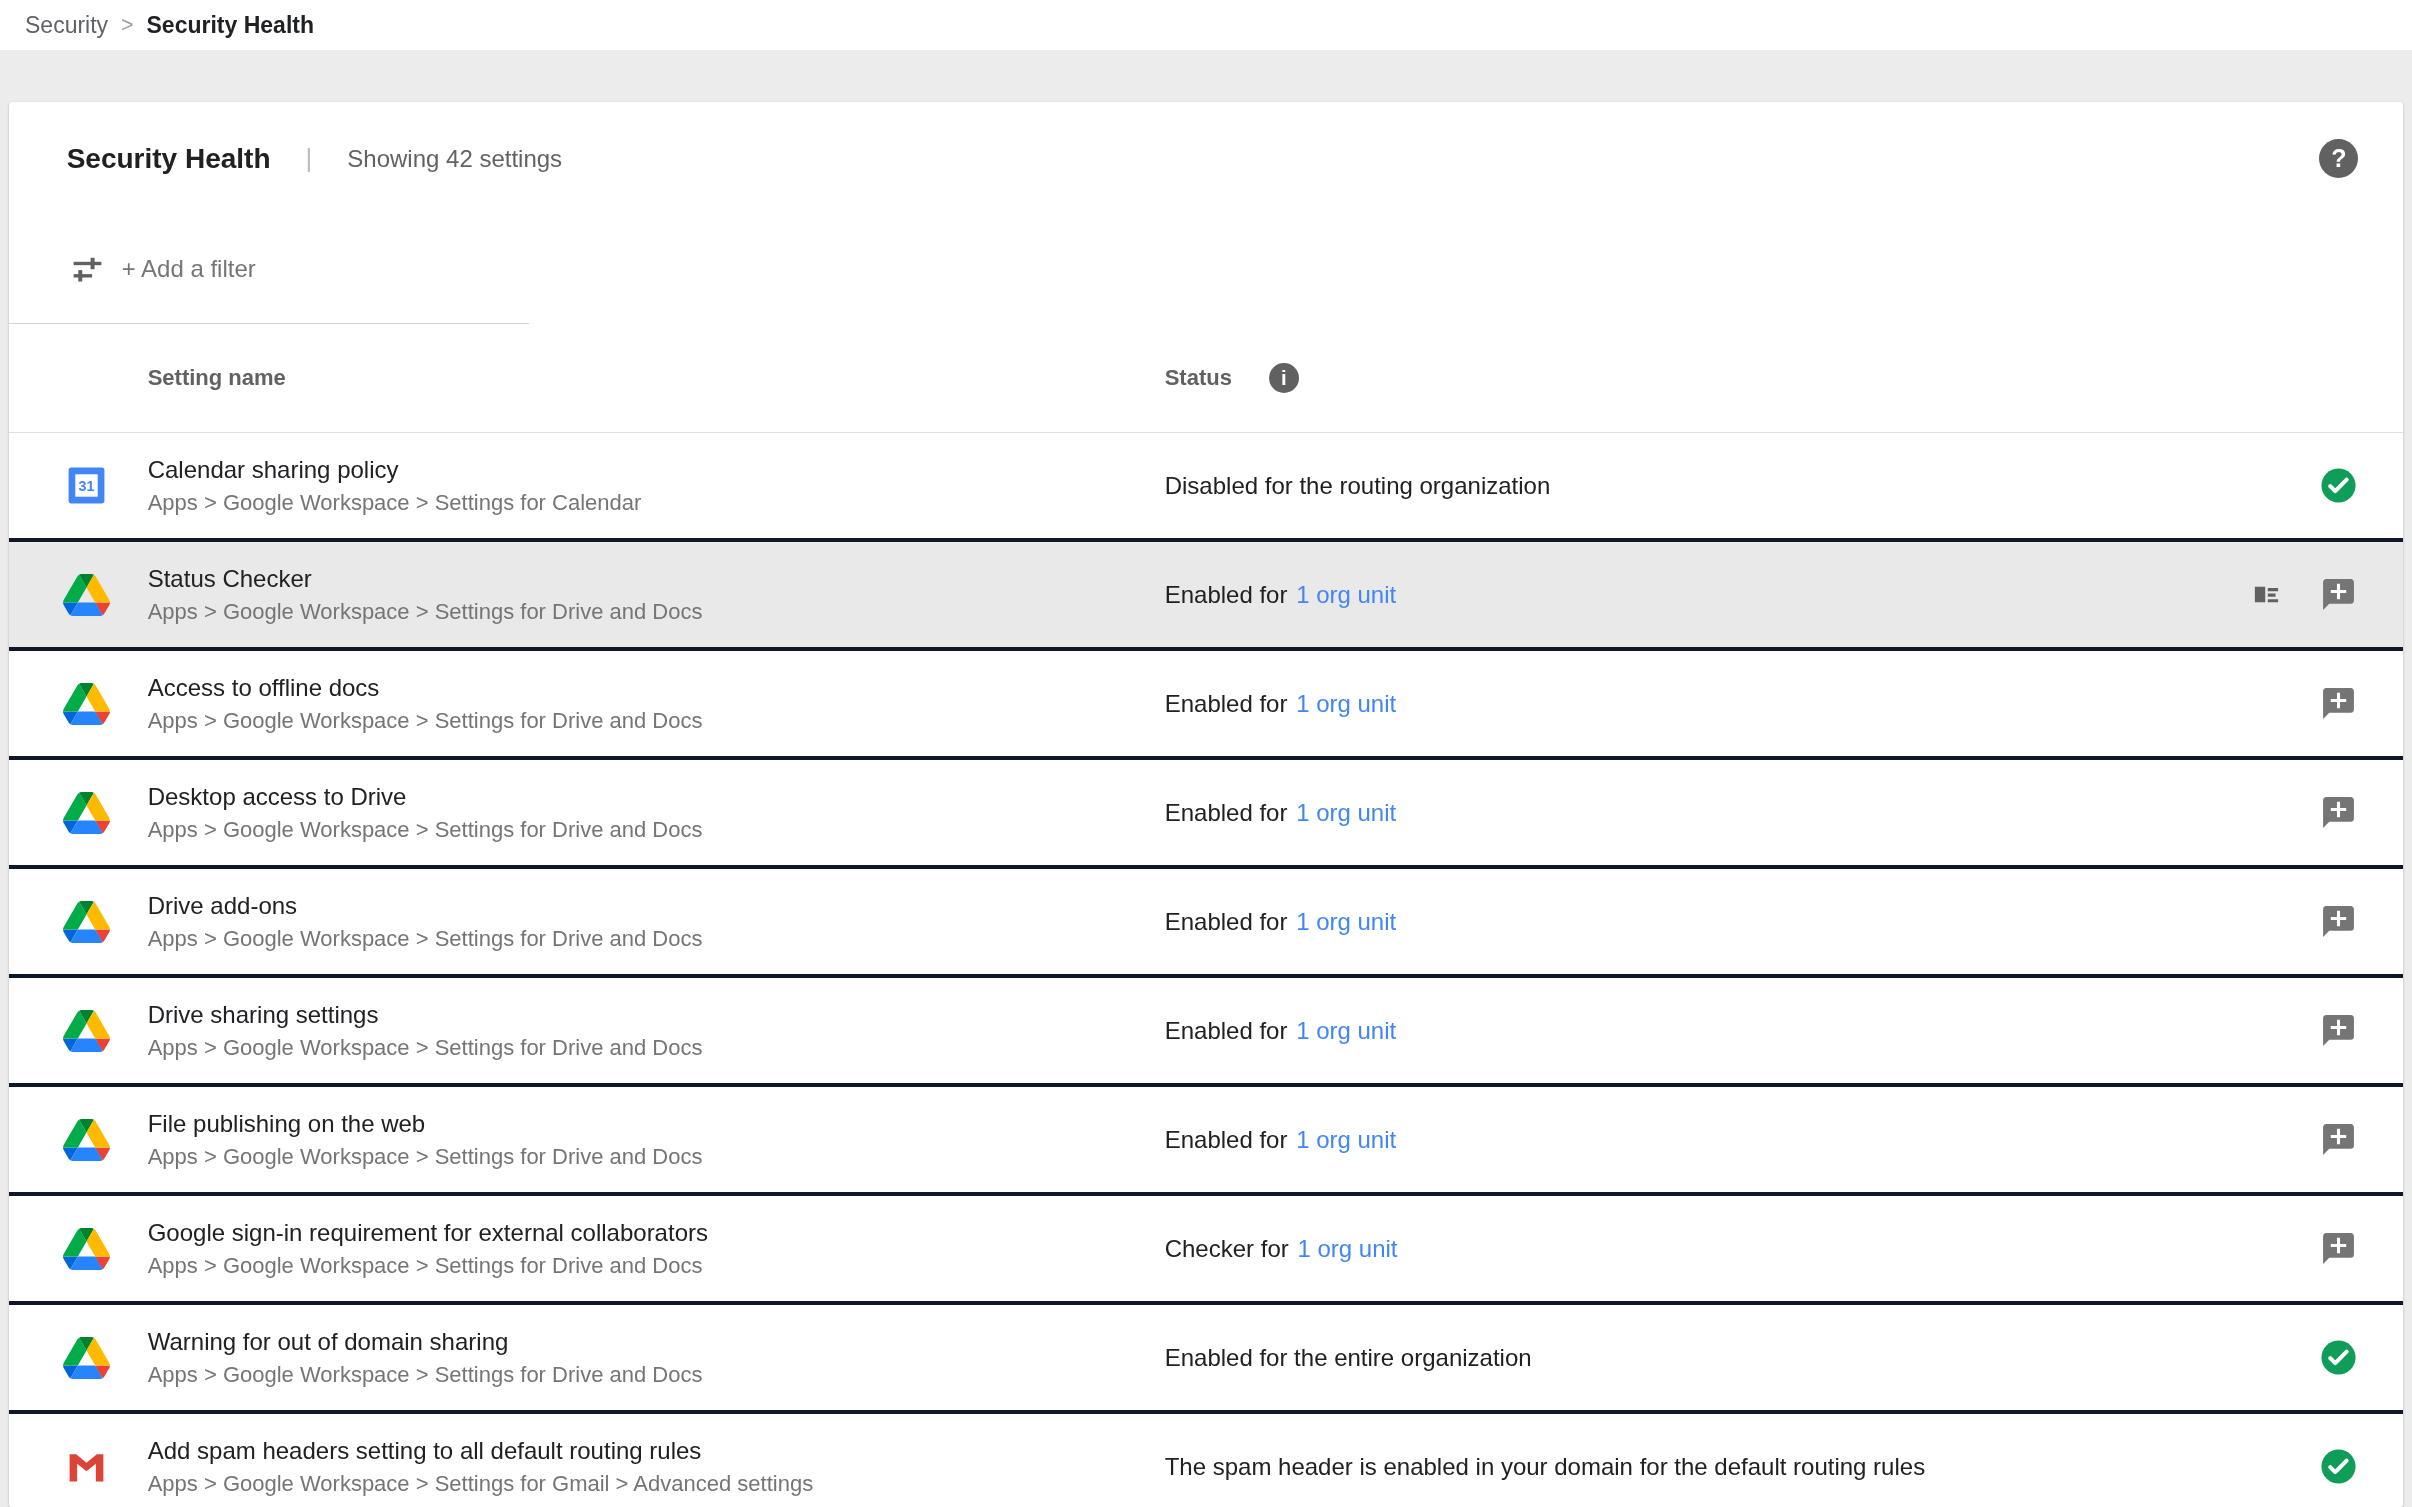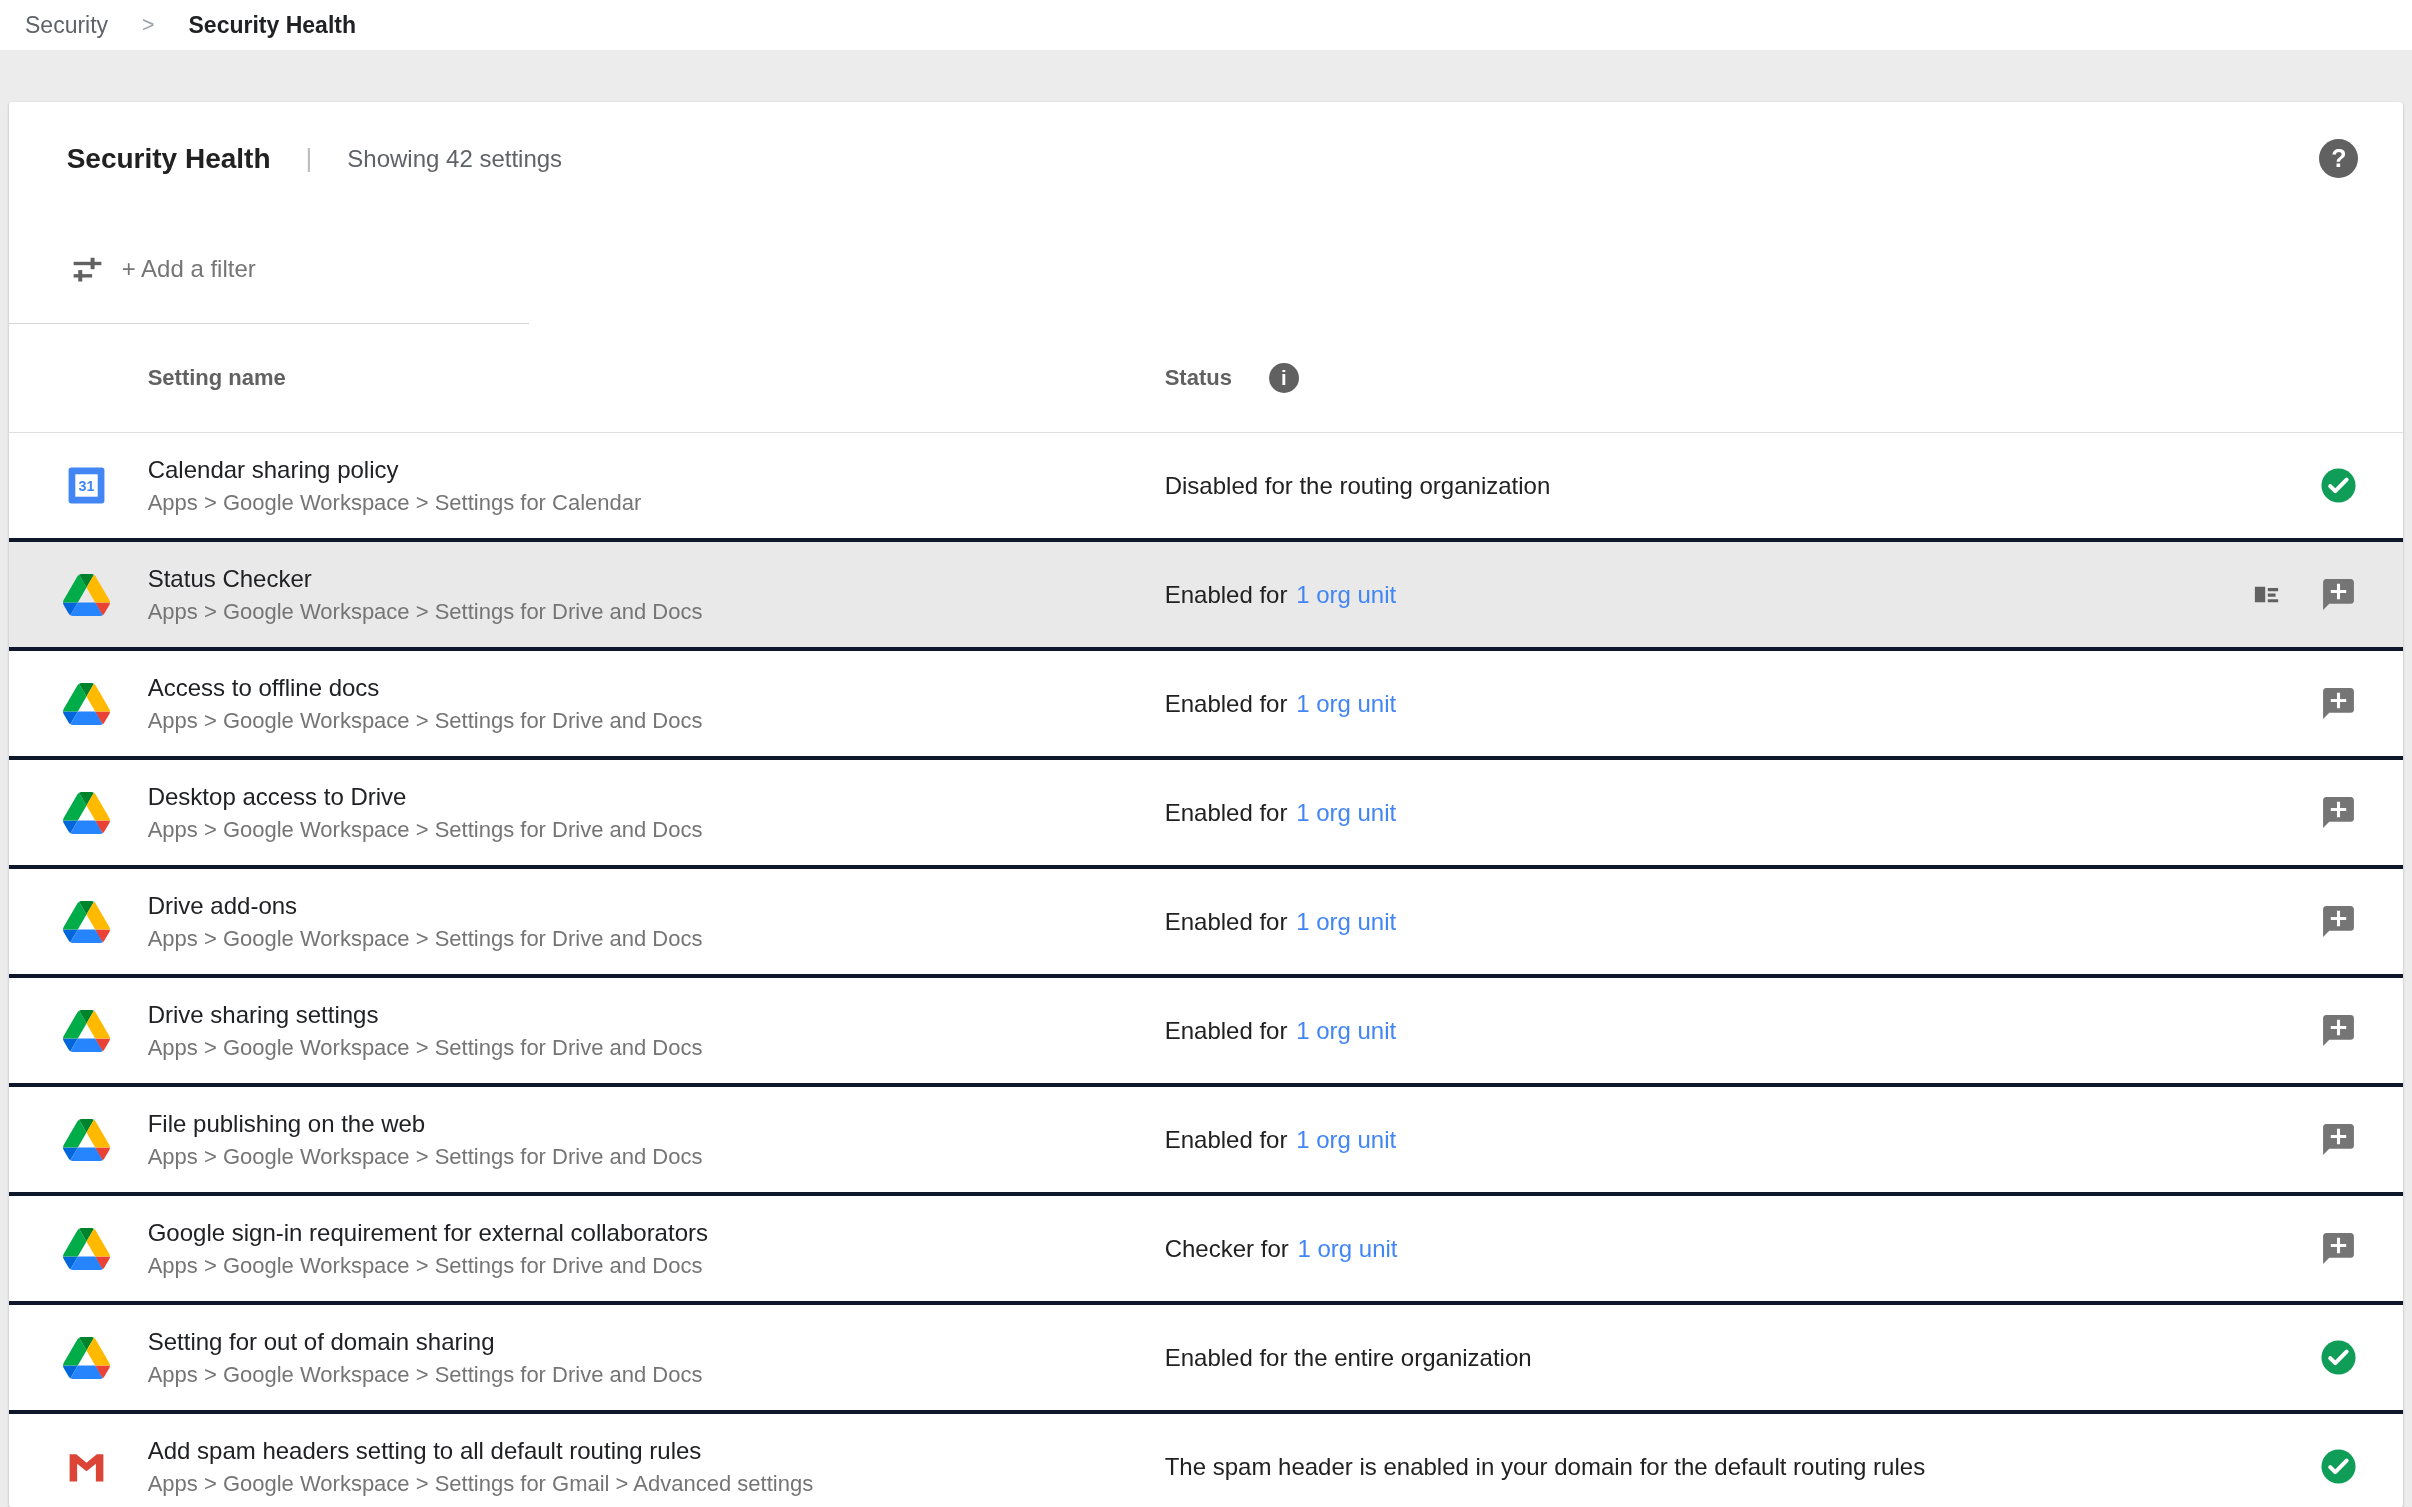--- a/index.html
+++ b/index.html
@@ -5,21 +5,21 @@
   * { margin:0; padding:0; box-sizing:border-box; }
   html,body {
     width:2412px; height:1508px; overflow:hidden;
     background:#ececec;
     font-family:"Liberation Sans", sans-serif;
     color:#212121;
   }
   
   .breadcrumb-bar {
     height:50px; background:#ffffff;
-    display:flex; align-items:center; gap:34px;
+    display:flex; align-items:center; gap:13px;
     padding-left:25px; font-size:23px;
   }
   .crumb-parent { color:#5f6368; cursor:pointer; }
   .crumb-sep { color:#9aa0a6; font-size:21.3px; }
   .crumb-current { color:#202124; font-weight:600; }
 
   
   .card {
     margin:52px 8.7px 0; height:1405px; overflow:hidden;
     background:#ffffff; border-radius:2.9px;
@@ -357,21 +357,21 @@
           <svg viewBox="0 0 87.3 78" width="47" height="42">
             <path fill="#0066da" d="M6.6 66.85l3.85 6.65c.8 1.4 1.95 2.5 3.3 3.3l13.75-23.8h-27.5c0 1.55.4 3.1 1.2 4.5z"></path>
             <path fill="#00ac47" d="M43.65 25L29.9 1.2c-1.35.8-2.5 1.9-3.3 3.3l-25.4 44a9.06 9.06 0 0 0-1.2 4.5h27.5z"></path>
             <path fill="#ea4335" d="M73.55 76.8c1.35-.8 2.5-1.9 3.3-3.3l1.6-2.75 7.65-13.25c.8-1.4 1.2-2.95 1.2-4.5h-27.5l5.85 11.5z"></path>
             <path fill="#00832d" d="M43.65 25l13.75-23.8c-1.35-.8-2.9-1.2-4.5-1.2h-18.5c-1.6 0-3.15.45-4.5 1.2z"></path>
             <path fill="#2684fc" d="M59.8 53h-32.3l-13.75 23.8c1.35.8 2.9 1.2 4.5 1.2h50.8c1.6 0 3.15-.45 4.5-1.2z"></path>
             <path fill="#ffba00" d="M73.4 26.5l-12.7-22c-.8-1.4-1.95-2.5-3.3-3.3l-13.75 23.8 16.15 28h27.45c0-1.55-.4-3.1-1.2-4.5z"></path>
           </svg>
         </span>
     <div class="cell-main">
-      <div class="row-title">Setting for out of domain sharing</div>
+      <div class="row-title">Warning for out of domain sharing</div>
       <div class="row-path">Apps &gt; Google Workspace &gt; Settings for Drive and Docs</div>
     </div>
     <div class="cell-status">
       <span class="status-text">Enabled for the entire organization</span>
 
     </div>
     <span class="cell-extra"></span>
     <span class="cell-badge">
           <svg viewBox="0 0 24 24" width="39" height="39">
             <circle cx="12" cy="12" r="10.5" fill="#0f9d58"></circle>

